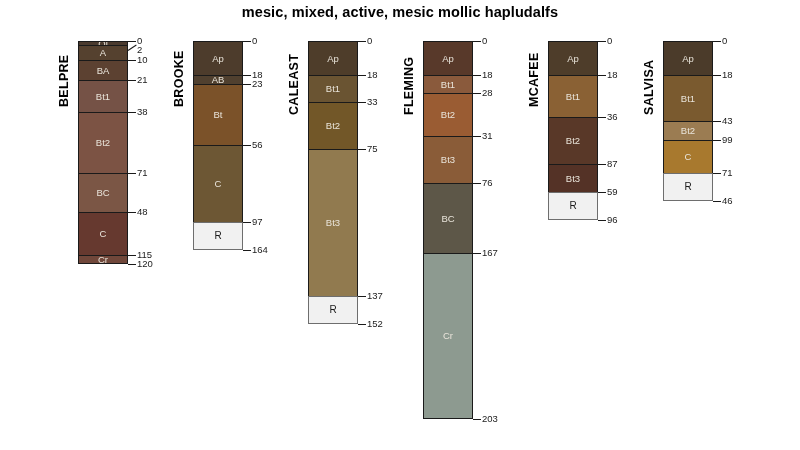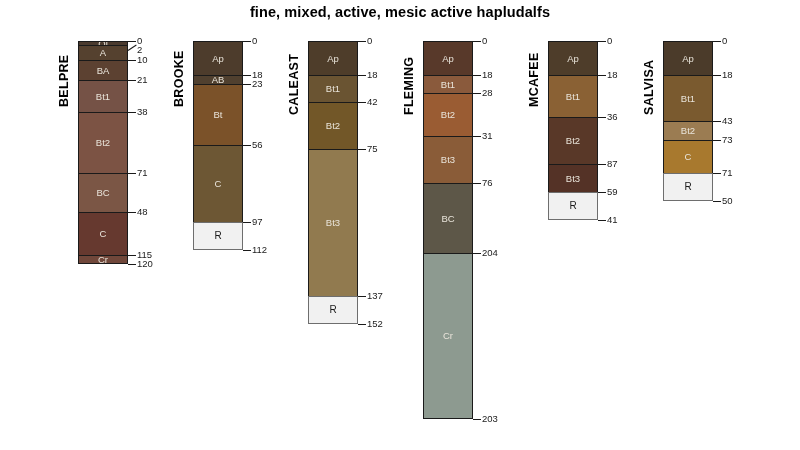--- a/index.html
+++ b/index.html
@@ -68,21 +68,21 @@
     position:absolute;
     height:1px;background:#1a1a1a;
     left:0;top:50%;
   }
   .depth .dval{position:absolute;left:9px;top:-5px;}
 </style>
 </head>
 <body>
 
 <div id="plot">
-  <div class="title">fine, mixed, active, mesic active hapludalfs</div>
+  <div class="title">mesic, mixed, active, mesic mollic hapludalfs</div>
   <div id="profiles-layer">
       <div class="profile" style="left: 0px;">
         <div class="site-label" style="left: 71px; top: 92.6px;">BELPRE</div>
         <div class="column" style="left: 78px; top: 0px;">
           <div class="horizon" style="top: 41px; height: 3.724px; background: rgb(74, 58, 46);">
             <span class="hname">Oi</span>
           </div>
           <div class="horizon" style="top: 44.724px; height: 14.896px; background: rgb(85, 65, 47);">
             <span class="hname">A</span>
           </div>
@@ -176,21 +176,21 @@
         <div class="depth" style="left: 243px; top: 145.272px;">
           <div class="tick" style="width: 8px; transform-origin: left center; transform: rotate(0deg);"></div>
           <span class="dval">56</span>
         </div>
         <div class="depth" style="left: 243px; top: 221.614px;">
           <div class="tick" style="width: 8px; transform-origin: left center; transform: rotate(0deg);"></div>
           <span class="dval">97</span>
         </div>
         <div class="depth" style="left: 243px; top: 249.544px;">
           <div class="tick" style="width: 8px; transform-origin: left center; transform: rotate(0deg);"></div>
-          <span class="dval">112</span>
+          <span class="dval">164</span>
         </div>
       </div>
       <div class="profile" style="left: 0px;">
         <div class="site-label" style="left: 301px; top: 101.2px;">CALEAST</div>
         <div class="column" style="left: 308px; top: 0px;">
           <div class="horizon" style="top: 41px; height: 33.516px; background: rgb(78, 61, 42);">
             <span class="hname">Ap</span>
           </div>
           <div class="horizon" style="top: 74.516px; height: 27.93px; background: rgb(106, 84, 50);">
             <span class="hname">Bt1</span>
@@ -208,21 +208,21 @@
         <div class="depth" style="left: 358px; top: 41px;">
           <div class="tick" style="width: 8px; transform-origin: left center; transform: rotate(0deg);"></div>
           <span class="dval">0</span>
         </div>
         <div class="depth" style="left: 358px; top: 74.516px;">
           <div class="tick" style="width: 8px; transform-origin: left center; transform: rotate(0deg);"></div>
           <span class="dval">18</span>
         </div>
         <div class="depth" style="left: 358px; top: 102.446px;">
           <div class="tick" style="width: 8px; transform-origin: left center; transform: rotate(0deg);"></div>
-          <span class="dval">42</span>
+          <span class="dval">33</span>
         </div>
         <div class="depth" style="left: 358px; top: 148.996px;">
           <div class="tick" style="width: 8px; transform-origin: left center; transform: rotate(0deg);"></div>
           <span class="dval">75</span>
         </div>
         <div class="depth" style="left: 358px; top: 296.094px;">
           <div class="tick" style="width: 8px; transform-origin: left center; transform: rotate(0deg);"></div>
           <span class="dval">137</span>
         </div>
         <div class="depth" style="left: 358px; top: 324.024px;">
@@ -267,21 +267,21 @@
         <div class="depth" style="left: 473px; top: 135.962px;">
           <div class="tick" style="width: 8px; transform-origin: left center; transform: rotate(0deg);"></div>
           <span class="dval">31</span>
         </div>
         <div class="depth" style="left: 473px; top: 182.512px;">
           <div class="tick" style="width: 8px; transform-origin: left center; transform: rotate(0deg);"></div>
           <span class="dval">76</span>
         </div>
         <div class="depth" style="left: 473px; top: 253.268px;">
           <div class="tick" style="width: 8px; transform-origin: left center; transform: rotate(0deg);"></div>
-          <span class="dval">204</span>
+          <span class="dval">167</span>
         </div>
         <div class="depth" style="left: 473px; top: 418.986px;">
           <div class="tick" style="width: 8px; transform-origin: left center; transform: rotate(0deg);"></div>
           <span class="dval">203</span>
         </div>
       </div>
       <div class="profile" style="left: 0px;">
         <div class="site-label" style="left: 541px; top: 92.6px;">MCAFEE</div>
         <div class="column" style="left: 548px; top: 0px;">
           <div class="horizon" style="top: 41px; height: 33.516px; background: rgb(78, 61, 42);">
@@ -315,21 +315,21 @@
         <div class="depth" style="left: 598px; top: 163.892px;">
           <div class="tick" style="width: 8px; transform-origin: left center; transform: rotate(0deg);"></div>
           <span class="dval">87</span>
         </div>
         <div class="depth" style="left: 598px; top: 191.822px;">
           <div class="tick" style="width: 8px; transform-origin: left center; transform: rotate(0deg);"></div>
           <span class="dval">59</span>
         </div>
         <div class="depth" style="left: 598px; top: 219.752px;">
           <div class="tick" style="width: 8px; transform-origin: left center; transform: rotate(0deg);"></div>
-          <span class="dval">41</span>
+          <span class="dval">96</span>
         </div>
       </div>
       <div class="profile" style="left: 0px;">
         <div class="site-label" style="left: 656px; top: 101.2px;">SALVISA</div>
         <div class="column" style="left: 663px; top: 0px;">
           <div class="horizon" style="top: 41px; height: 33.516px; background: rgb(75, 59, 42);">
             <span class="hname">Ap</span>
           </div>
           <div class="horizon" style="top: 74.516px; height: 46.55px; background: rgb(122, 90, 47);">
             <span class="hname">Bt1</span>
@@ -351,25 +351,25 @@
         <div class="depth" style="left: 713px; top: 74.516px;">
           <div class="tick" style="width: 8px; transform-origin: left center; transform: rotate(0deg);"></div>
           <span class="dval">18</span>
         </div>
         <div class="depth" style="left: 713px; top: 121.066px;">
           <div class="tick" style="width: 8px; transform-origin: left center; transform: rotate(0deg);"></div>
           <span class="dval">43</span>
         </div>
         <div class="depth" style="left: 713px; top: 139.686px;">
           <div class="tick" style="width: 8px; transform-origin: left center; transform: rotate(0deg);"></div>
-          <span class="dval">73</span>
+          <span class="dval">99</span>
         </div>
         <div class="depth" style="left: 713px; top: 173.202px;">
           <div class="tick" style="width: 8px; transform-origin: left center; transform: rotate(0deg);"></div>
           <span class="dval">71</span>
         </div>
         <div class="depth" style="left: 713px; top: 201.132px;">
           <div class="tick" style="width: 8px; transform-origin: left center; transform: rotate(0deg);"></div>
-          <span class="dval">50</span>
+          <span class="dval">46</span>
         </div>
       </div>
     </div>
 </div>
 
 </body></html>

